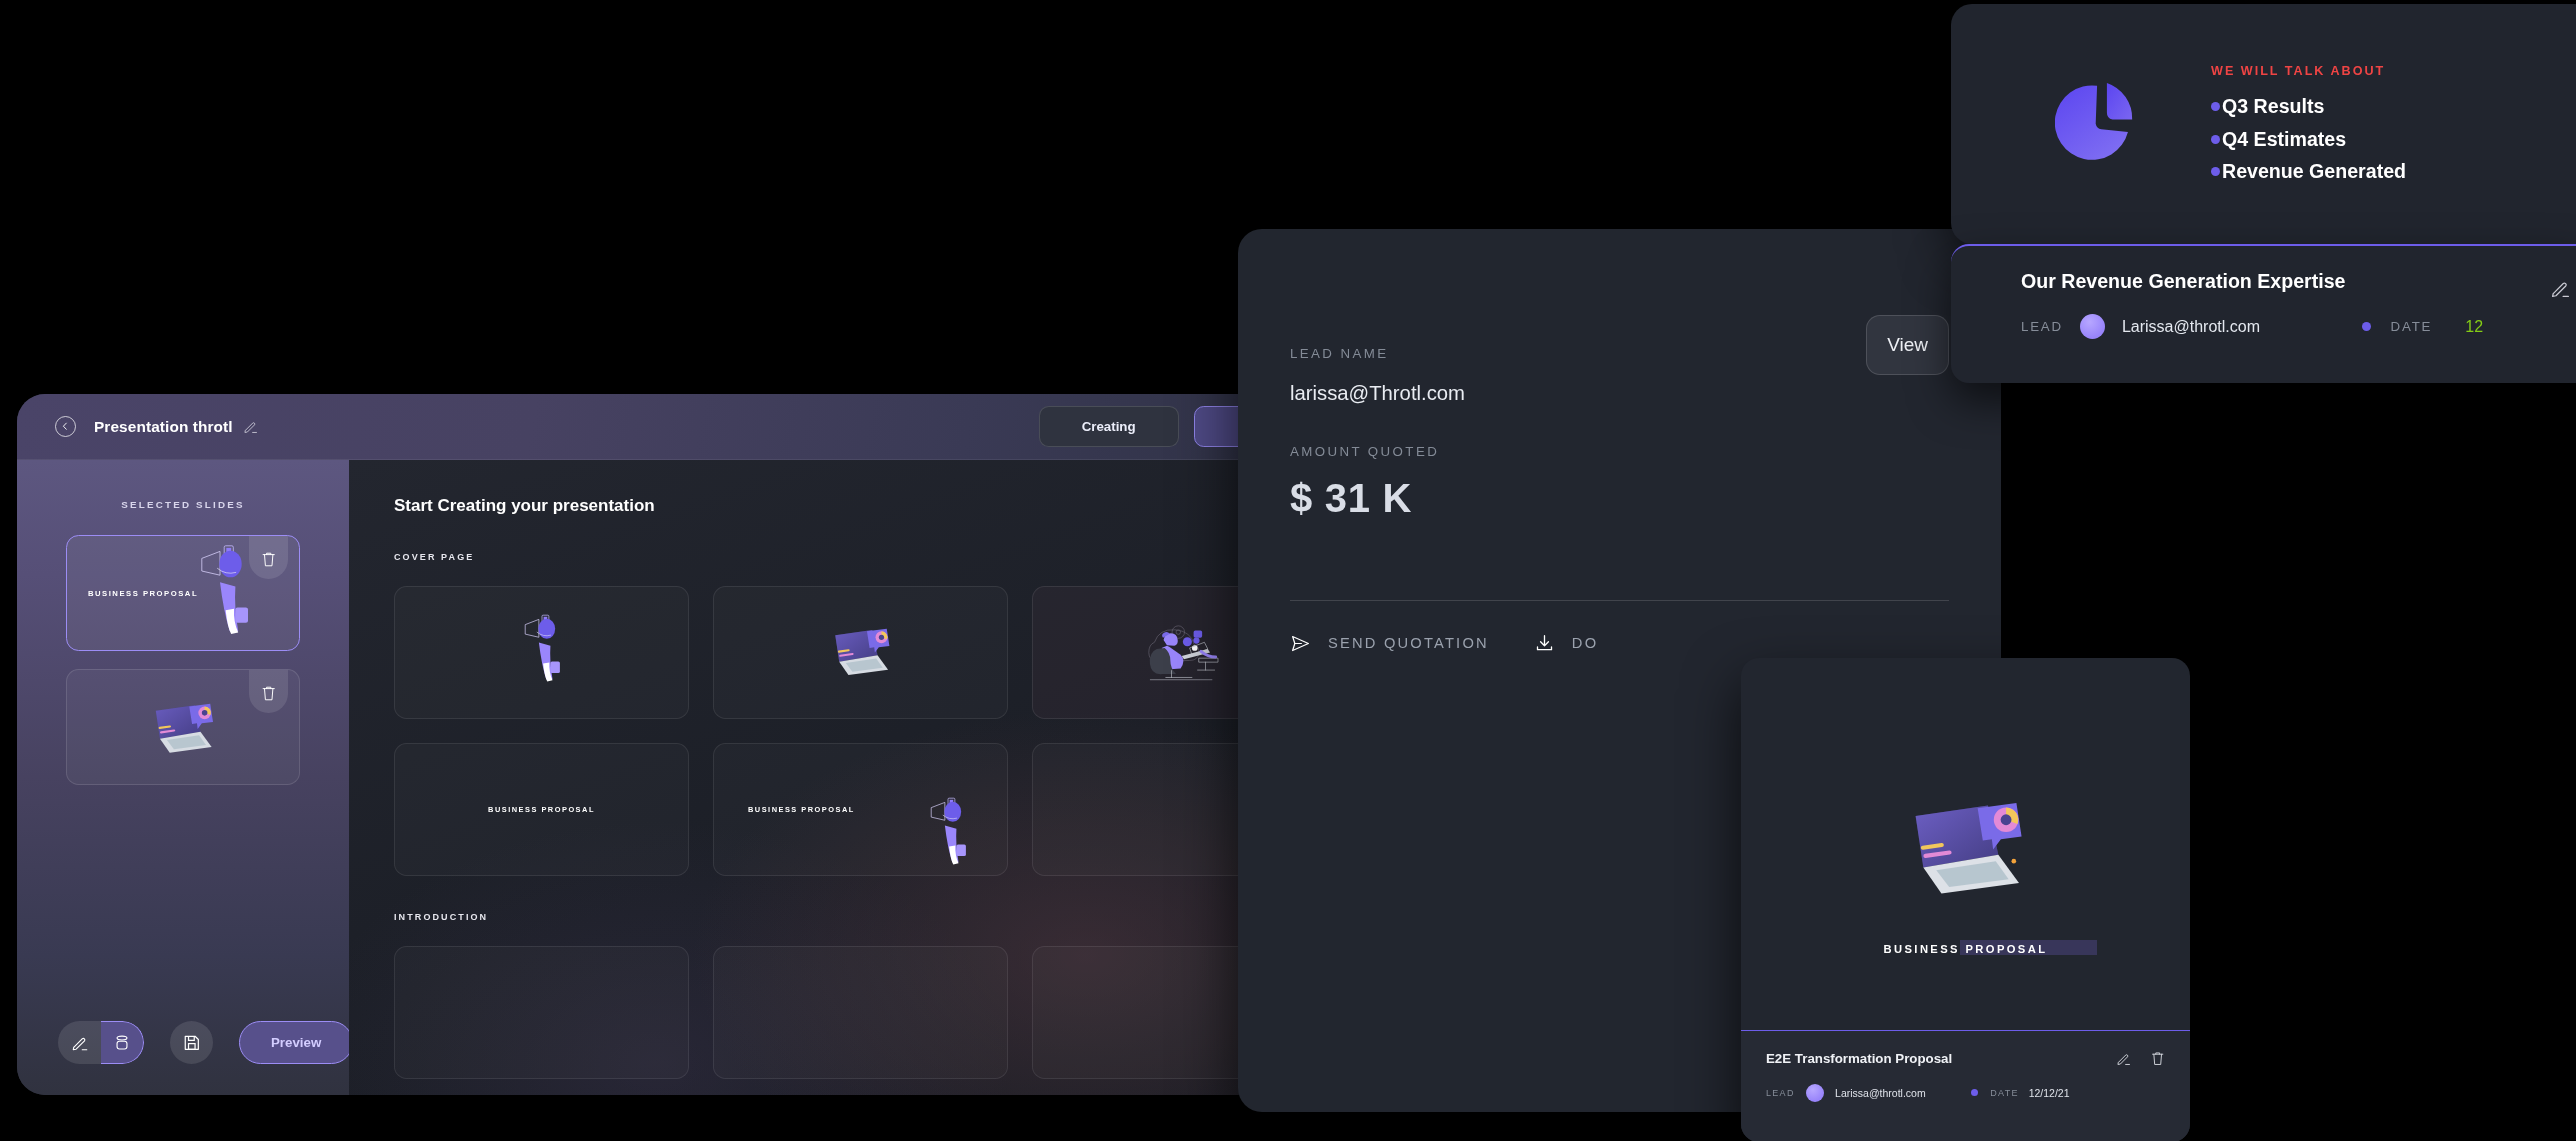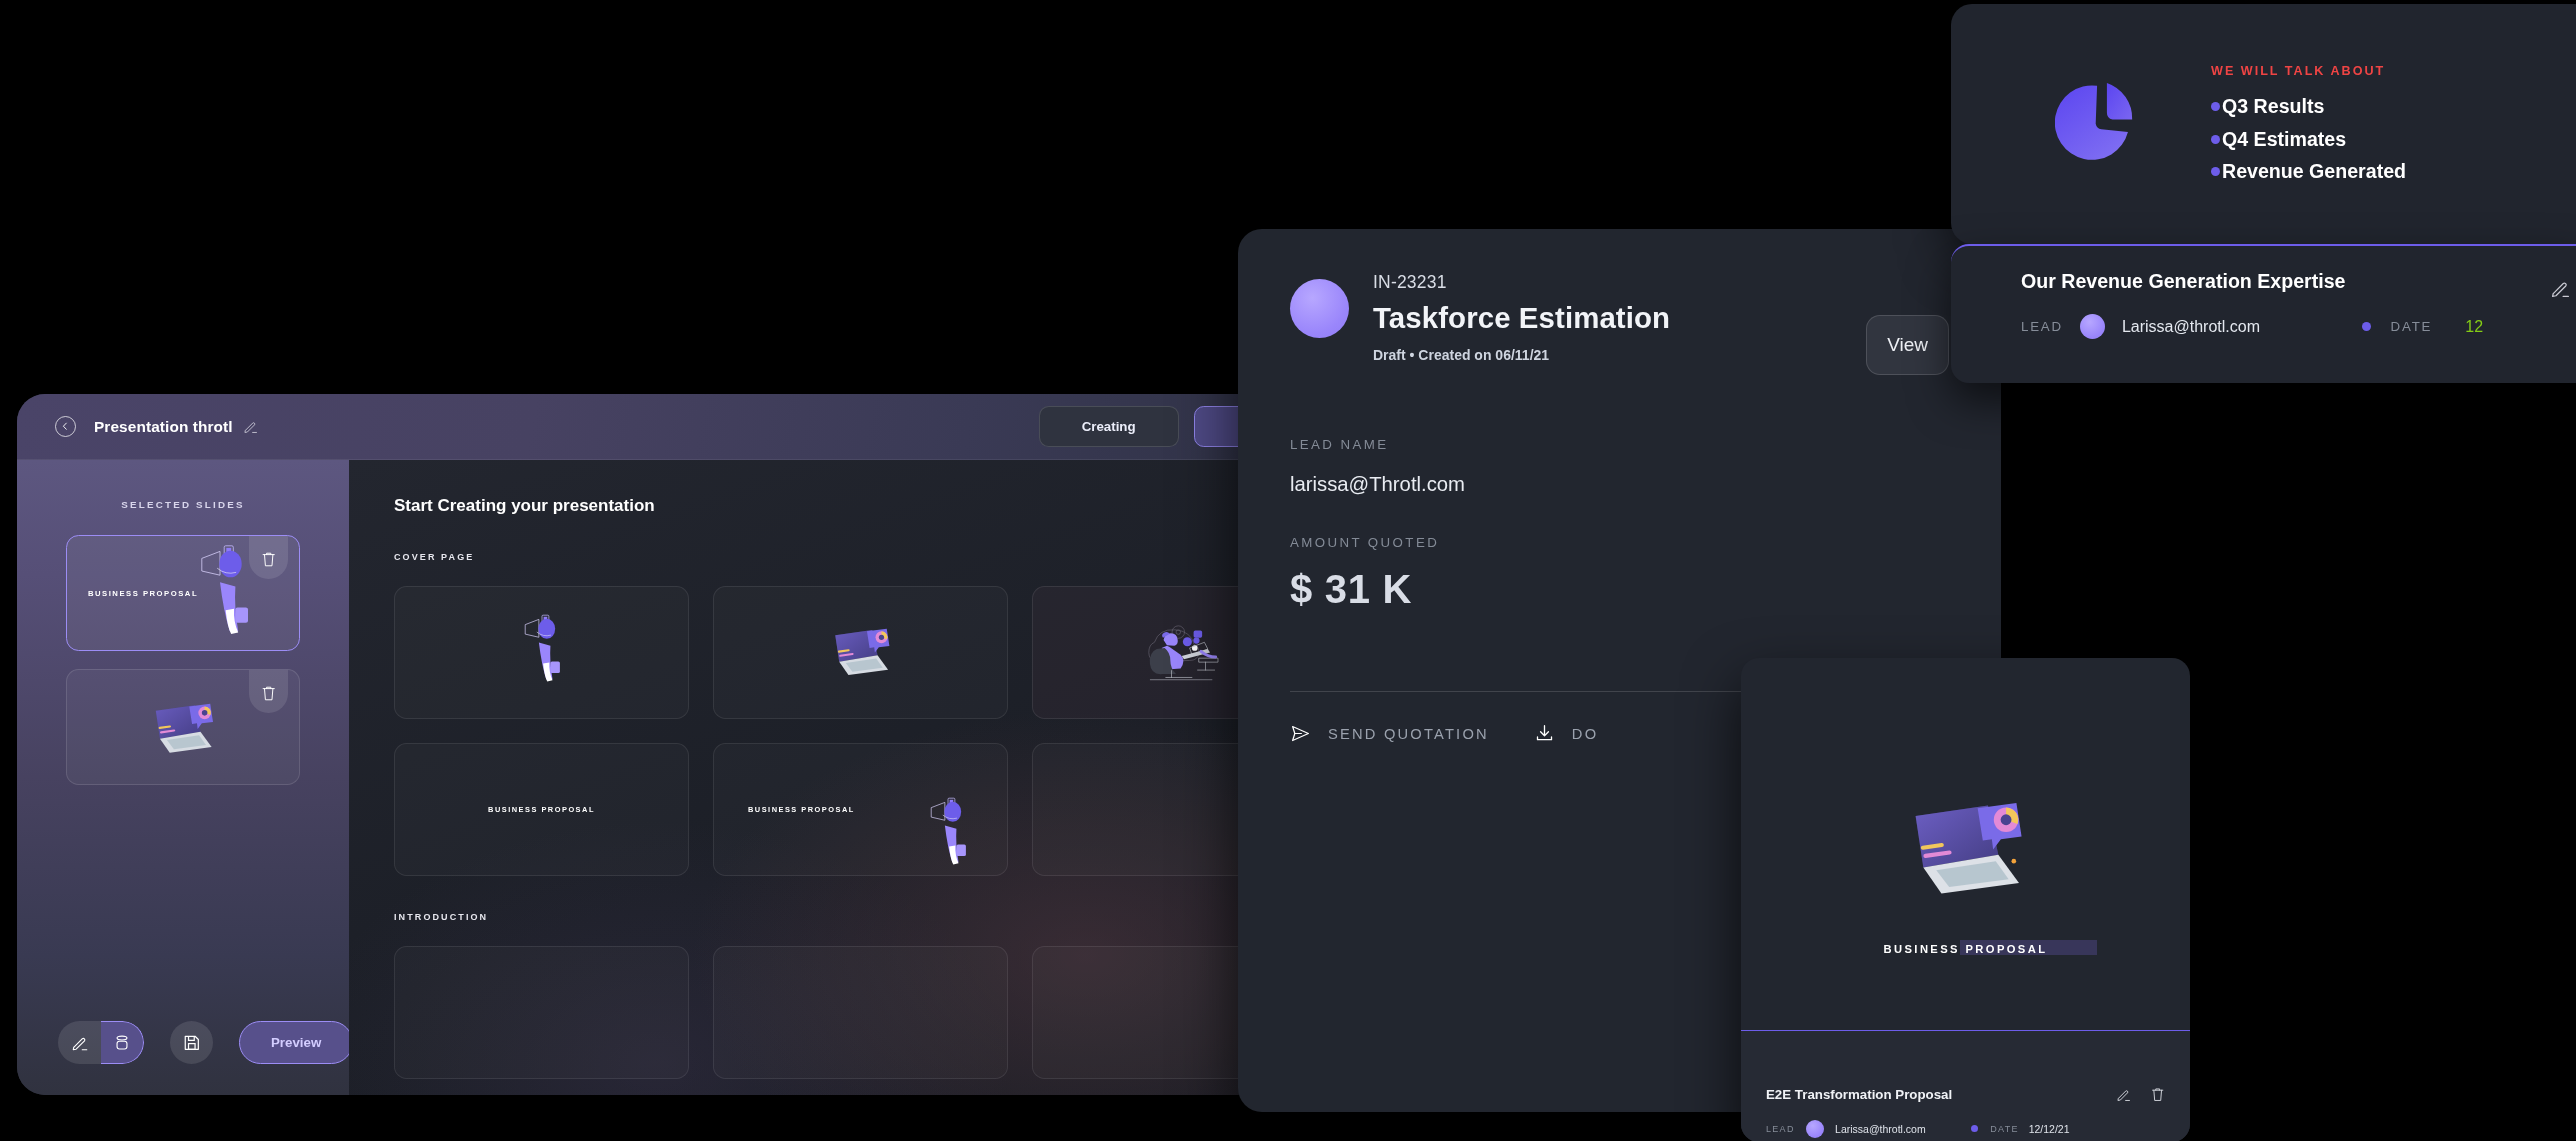--- a/index.html
+++ b/index.html
@@ -230,21 +230,21 @@
   }
   .bp-title-hl {
     position:absolute; left: 219px; top: 282px; width: 137px; height: 15.4px;
     background: rgba(130,110,230,.24);
   }
   .bp-foot {
     position: absolute; left: 0; right: 0; bottom: 0; height: 112px;
     background: #262a34; border-top: 1.4px solid #6d5dea;
     padding: 19.6px 25px;
   }
-  .bp-foot-row1 { display: flex; align-items: center; margin-top: 36px; }
+  .bp-foot-row1 { display: flex; align-items: center; }
   .bp-name { color: #f0f2f6; font-size: 13.3px; font-weight: 700; }
   .bp-icons { margin-left: auto; display: flex; gap: 18px; opacity: .9; }
   .bp-foot-row2 { margin-top: 18px; display: flex; align-items: center; }
   .bp-lab { color: #868d99; font-size: 9px; font-weight: 500; letter-spacing: 1.3px; }
   .bp-av {
     width: 18px; height: 18px; border-radius: 50%; margin-left: 11.2px;
     background: radial-gradient(circle at 38% 32%, #b7a7ff 0%, #9a86fb 65%, #8f7bf7 100%);
   }
   .bp-val { color: #dfe3ea; font-size: 10.5px; margin-left: 11.2px; }
   .bp-dot { width: 7px; height: 7px; border-radius: 50%; background: #6d5dea; margin-left: 45px; }
@@ -452,28 +452,20 @@
         <div class="slide-grid">
           <div class="slide-card"></div>
           <div class="slide-card"></div>
           <div class="slide-card"></div>
         </div>
       </div>
     </div>
   </div>
 
   <div class="quote-card">
-    <div class="q-head">
-      <div class="q-avatar"></div>
-      <div class="q-headtext">
-        <div class="q-id">IN-23231</div>
-        <div class="q-title">Taskforce Estimation</div>
-        <div class="q-sub">Draft • Created on 06/11/21</div>
-      </div>
-    </div>
 
     <div class="view-btn">View</div>
 
     <div style="margin-top:74px">
       <div class="q-field-label">LEAD NAME</div>
       <div class="q-field-value" style="margin-top:21px">larissa@Throtl.com</div>
     </div>
 
     <div style="margin-top:39px">
       <div class="q-field-label">AMOUNT QUOTED</div>

